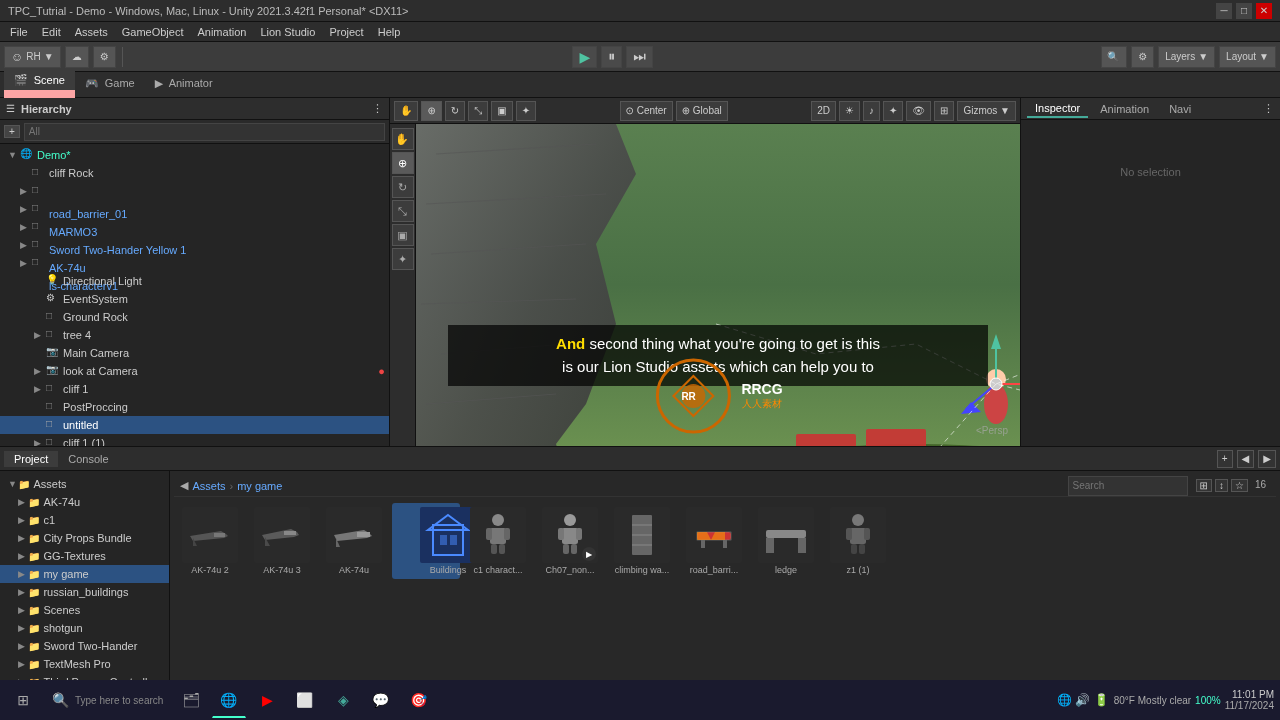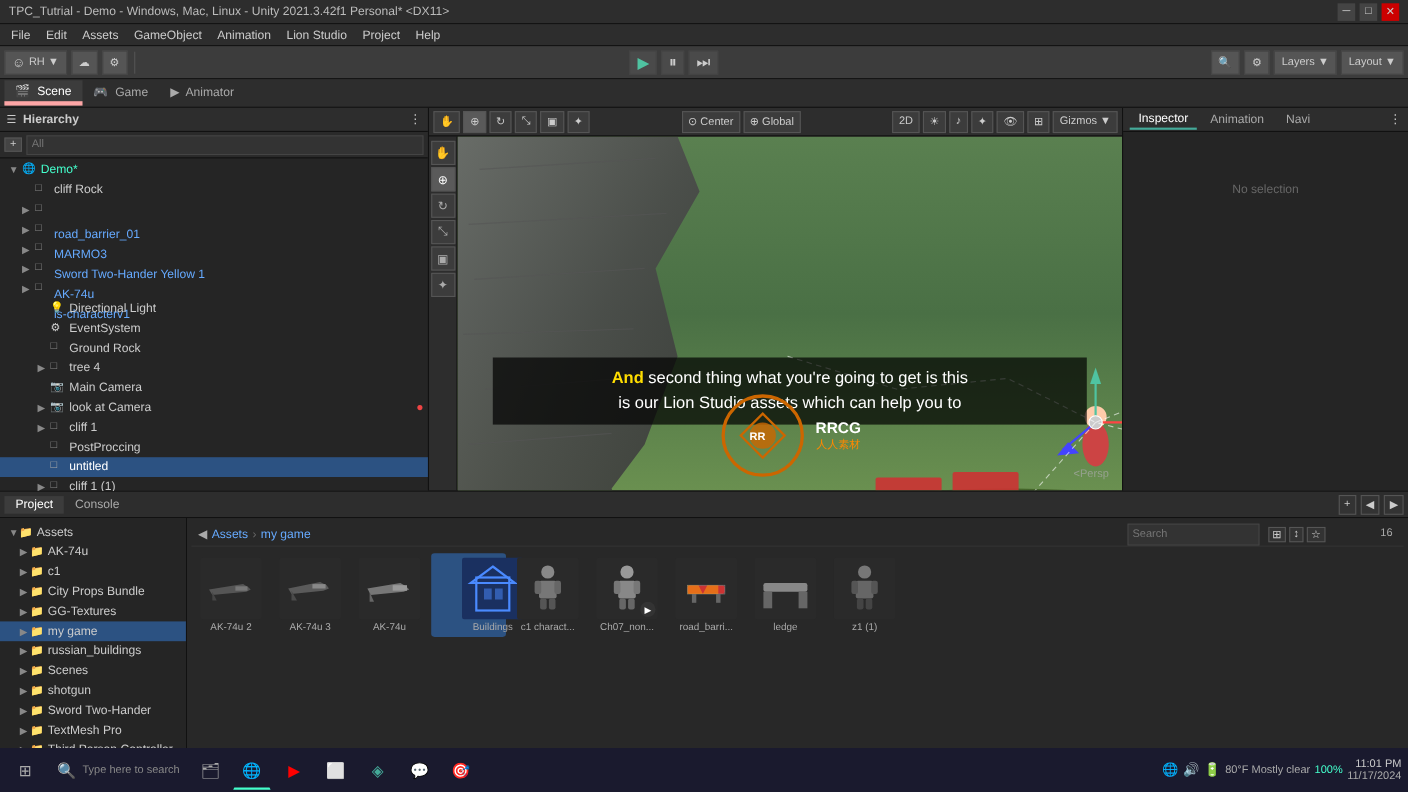--- a/index.html
+++ b/index.html
@@ -102,21 +102,21 @@
     .view-tab {
       padding: 3px 10px;
       font-size: 11px;
       cursor: pointer;
       color: #aaa;
       border-bottom: 2px solid transparent;
     }
     .view-tab.active {
       color: #fff;
       background: #3c3c3c;
-      border-bottom: 4px solid #fca5a5;
+      border-bottom: 8px solid #fca5a5;
     }
 
     
     #hierarchy {
       width: 390px;
       background: #252525;
       border-right: 1px solid #111;
       display: flex;
       flex-direction: column;
       overflow: hidden;
@@ -893,21 +893,21 @@
         <span style="cursor:pointer;">◀</span>
         <span class="path-link">Assets</span>
         <span class="path-separator">›</span>
         <span class="path-link">my game</span>
         <div style="flex:1;"></div>
         <input type="text" id="asset-search" placeholder="Search" style="">
         <div style="display:flex;gap:3px;margin-left:4px;">
           <button style="background:#333;border:1px solid #555;color:#ccc;font-size:10px;padding:0 3px;cursor:pointer;">⊞</button>
           <button style="background:#333;border:1px solid #555;color:#ccc;font-size:10px;padding:0 3px;cursor:pointer;">↕</button>
           <button style="background:#333;border:1px solid #555;color:#ccc;font-size:10px;padding:0 3px;cursor:pointer;">☆</button>
-          <span style="color:#aaa;font-size:10px;padding:0 4px;margin-left:43px;">16</span>
+          <span style="color:#aaa;font-size:10px;padding:0 4px;">16</span>
         </div>
       </div>
 
       <div id="asset-grid">
 
 
         <div class="asset-item">
           <div class="asset-thumb" style="background:#2a2a2a;">
             <svg width="50" height="40" viewBox="0 0 50 40">
                 <path d="M5,21 L36,16 L41,19 L43,21 L39,23 L8,26 Z" fill="#555"></path>
@@ -976,20 +976,31 @@
                 <rect x="26" y="18" width="6" height="12" fill="#777" rx="2"></rect>
                 <rect x="13" y="34" width="6" height="10" fill="#666" rx="2"></rect>
                 <rect x="21" y="34" width="6" height="10" fill="#666" rx="2"></rect>
               </svg>
               <div style="position:absolute;bottom:2px;right:2px;background:#333;border-radius:50%;width:14px;height:14px;display:flex;align-items:center;justify-content:center;font-size:8px;color:#fff;">▶</div>
             </div>
           </div>
           <div class="asset-label">Ch07_non...</div>
         </div>
 
+        <div class="asset-item">
+          <div class="asset-thumb" style="background:#2a2a2a;">
+            <svg width="50" height="50" viewBox="0 0 50 50">
+              <rect x="15" y="5" width="20" height="40" fill="#666" rx="1"></rect>
+              <line x1="15" y1="15" x2="35" y2="15" stroke="#888" stroke-width="1"></line>
+              <line x1="15" y1="25" x2="35" y2="25" stroke="#888" stroke-width="1"></line>
+              <line x1="15" y1="35" x2="35" y2="35" stroke="#888" stroke-width="1"></line>
+            </svg>
+          </div>
+          <div class="asset-label">climbing wa...</div>
+        </div>
 
         <div class="asset-item">
           <div class="asset-thumb" style="background:#2a2a2a;">
             <svg width="50" height="50" viewBox="0 0 50 50">
               <rect x="8" y="22" width="34" height="8" fill="#cc3333" rx="2"></rect>
               <rect x="8" y="22" width="34" height="8" fill="none" stroke="#888" stroke-width="0.5"></rect>
               <path d="M8,22 L18,22 L22,30 L8,30 Z" fill="#ffaa00" opacity="0.5"></path>
               <path d="M26,22 L36,22 L36,30 L22,30 Z" fill="#ffaa00" opacity="0.5"></path>
               <rect x="12" y="30" width="4" height="8" fill="#666"></rect>
               <rect x="34" y="30" width="4" height="8" fill="#666"></rect>

